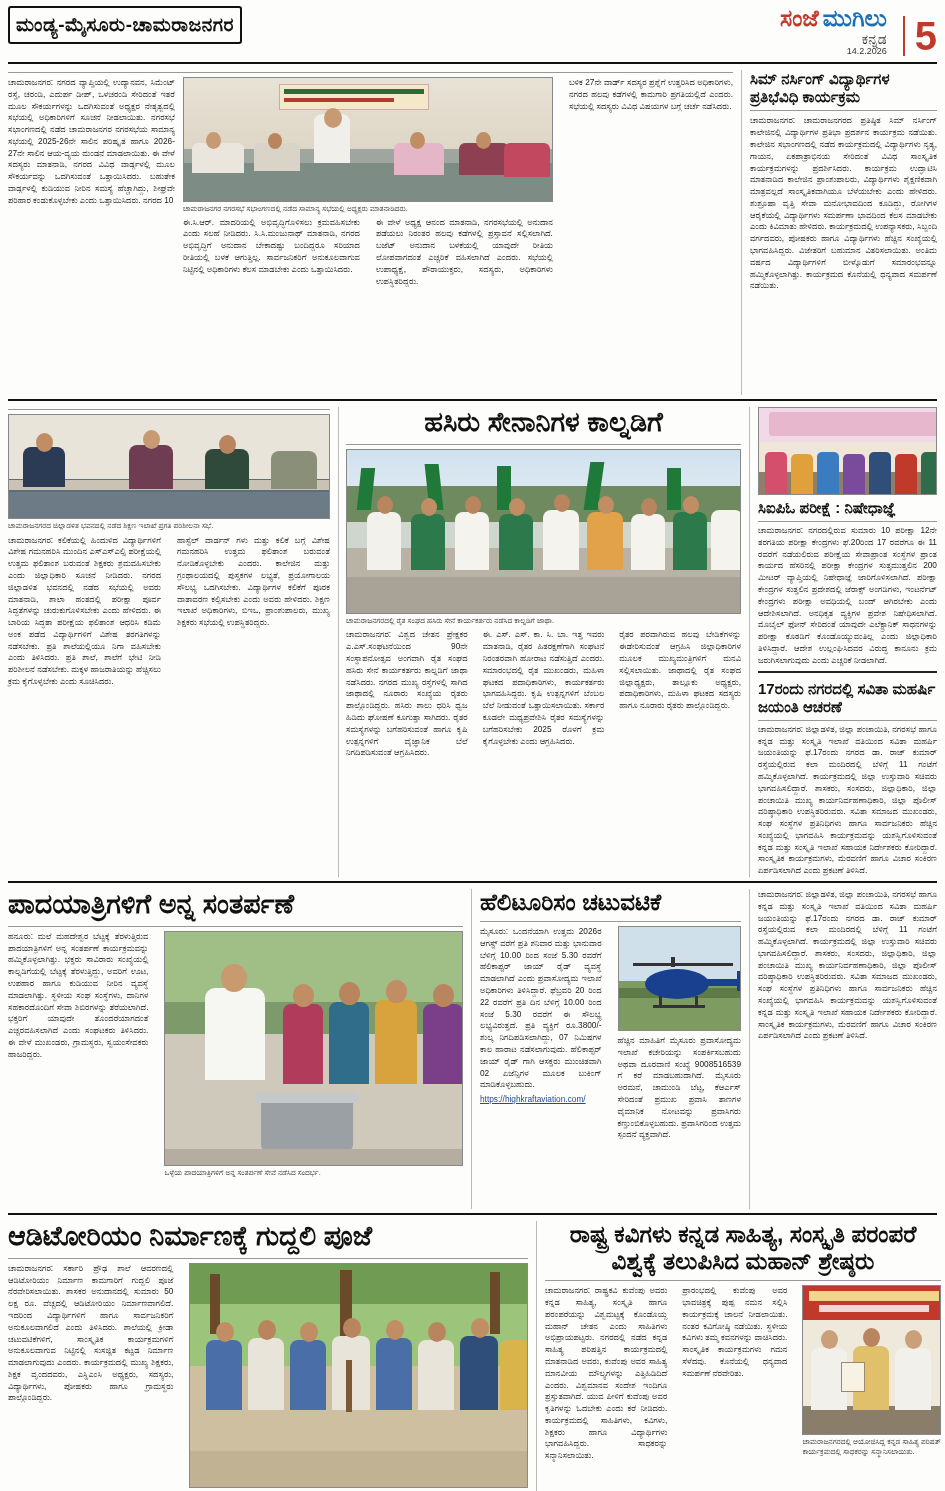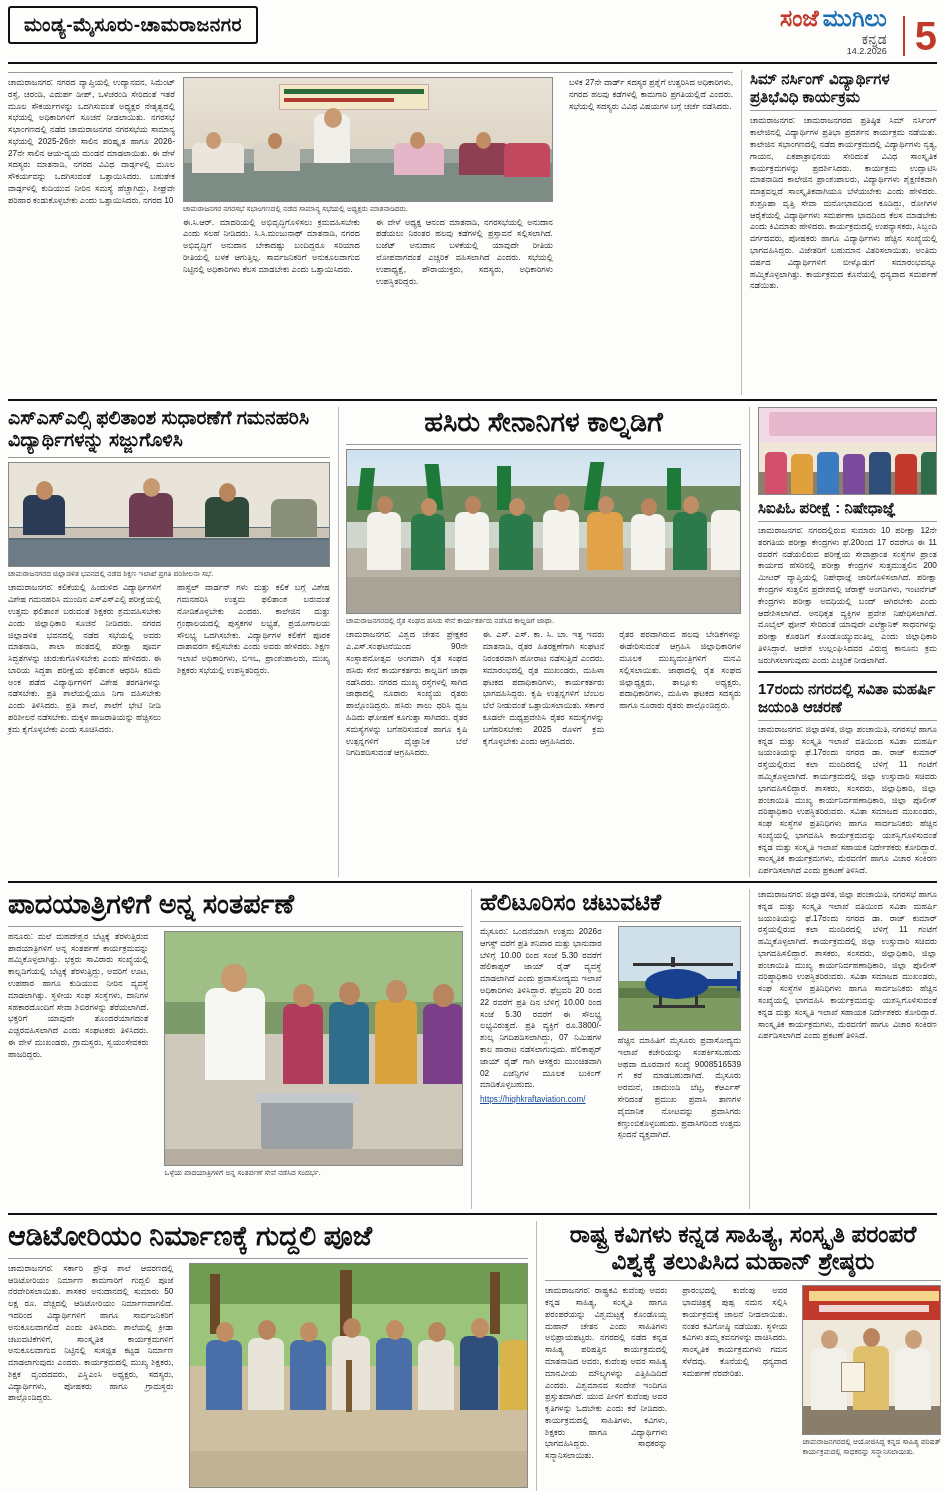--- a/index.html
+++ b/index.html
@@ -11,21 +11,21 @@
     color: #111;
     position: relative;
     overflow: hidden;
   }
   .page { width: 945px; height: 1491px; padding: 6px 8px; position: relative; }
 
   
   .masthead { display:flex; align-items:flex-start; justify-content:space-between; height: 54px; }
   .edition-box {
     border: 2px solid #111; border-radius: 3px;
-    padding: 6px 14px; font-size: 19px; font-weight: bold;
+    padding: 6px 6px; font-size: 19px; font-weight: bold;
     letter-spacing: .5px;
   }
   .brand-wrap { display:flex; align-items:flex-end; gap: 8px; }
   .brand { text-align:right; line-height: 1.05; }
   .brand .b1 { font-size: 23px; font-weight: bold; color:#c0392b; display:inline-block; }
   .brand .b2 { font-size: 23px; font-weight: bold; color:#1a6fb5; display:inline-block; margin-left:4px;}
   .brand .b3 { font-size: 14px; color:#333; display:block; margin-top:2px; }
   .brand .b4 { font-size: 9px; color:#333; display:block; }
   .pagenum {
     font-size: 40px; font-weight: bold; color:#c0392b;
@@ -135,21 +135,20 @@
 
 ಅಂತಿಮ ವರ್ಷದ ವಿದ್ಯಾರ್ಥಿಗಳಿಗೆ ಬೀಳ್ಕೊಡುಗೆ ಸಮಾರಂಭವನ್ನೂ ಹಮ್ಮಿಕೊಳ್ಳಲಾಗಿತ್ತು. ಕಾರ್ಯಕ್ರಮದ ಕೊನೆಯಲ್ಲಿ ಧನ್ಯವಾದ ಸಮರ್ಪಣೆ ನಡೆಯಿತು.</div>
     </div>
   </div>
 
   <div class="rule" style="margin:4px 0 6px;"></div>
 
   <div class="row" style="height:470px;">
 
     <div class="col" style="width:322px;">
-      <div class="hl md" style="margin-bottom:3px;">ಎಸ್ಎಸ್ಎಲ್ಸಿ ಫಲಿತಾಂಶ ಸುಧಾರಣೆಗೆ ಗಮನಹರಿಸಿ ವಿದ್ಯಾರ್ಥಿಗಳನ್ನು ಸಜ್ಜುಗೊಳಿಸಿ</div>
       <div class="rule thin" style="margin:2px 0 4px;"></div>
       <div class="photo" style="height:105px;border:1px solid #888;">
         <div class="rect" style="left:0;top:0;right:0;height:62%;background:#e9e4da;"></div>
         <div class="rect" style="left:0;bottom:0;right:0;height:38%;background:#5a6f7a;"></div>
         <div class="rect" style="left:0;bottom:28px;right:0;height:10px;background:#c9c2b5;"></div>
         <div class="rect" style="left:14px;top:32px;width:42px;height:40px;background:#2b3a55;border-radius:8px 8px 0 0;"></div>
         <div class="blob" style="left:27px;top:18px;width:17px;height:19px;background:#c08d65;"></div>
         <div class="rect" style="left:120px;top:30px;width:44px;height:44px;background:#6e3d52;border-radius:8px 8px 0 0;"></div>
         <div class="blob" style="left:134px;top:15px;width:17px;height:19px;background:#c79a73;"></div>
         <div class="rect" style="left:196px;top:34px;width:44px;height:40px;background:#2f4a3a;border-radius:8px 8px 0 0;"></div>

